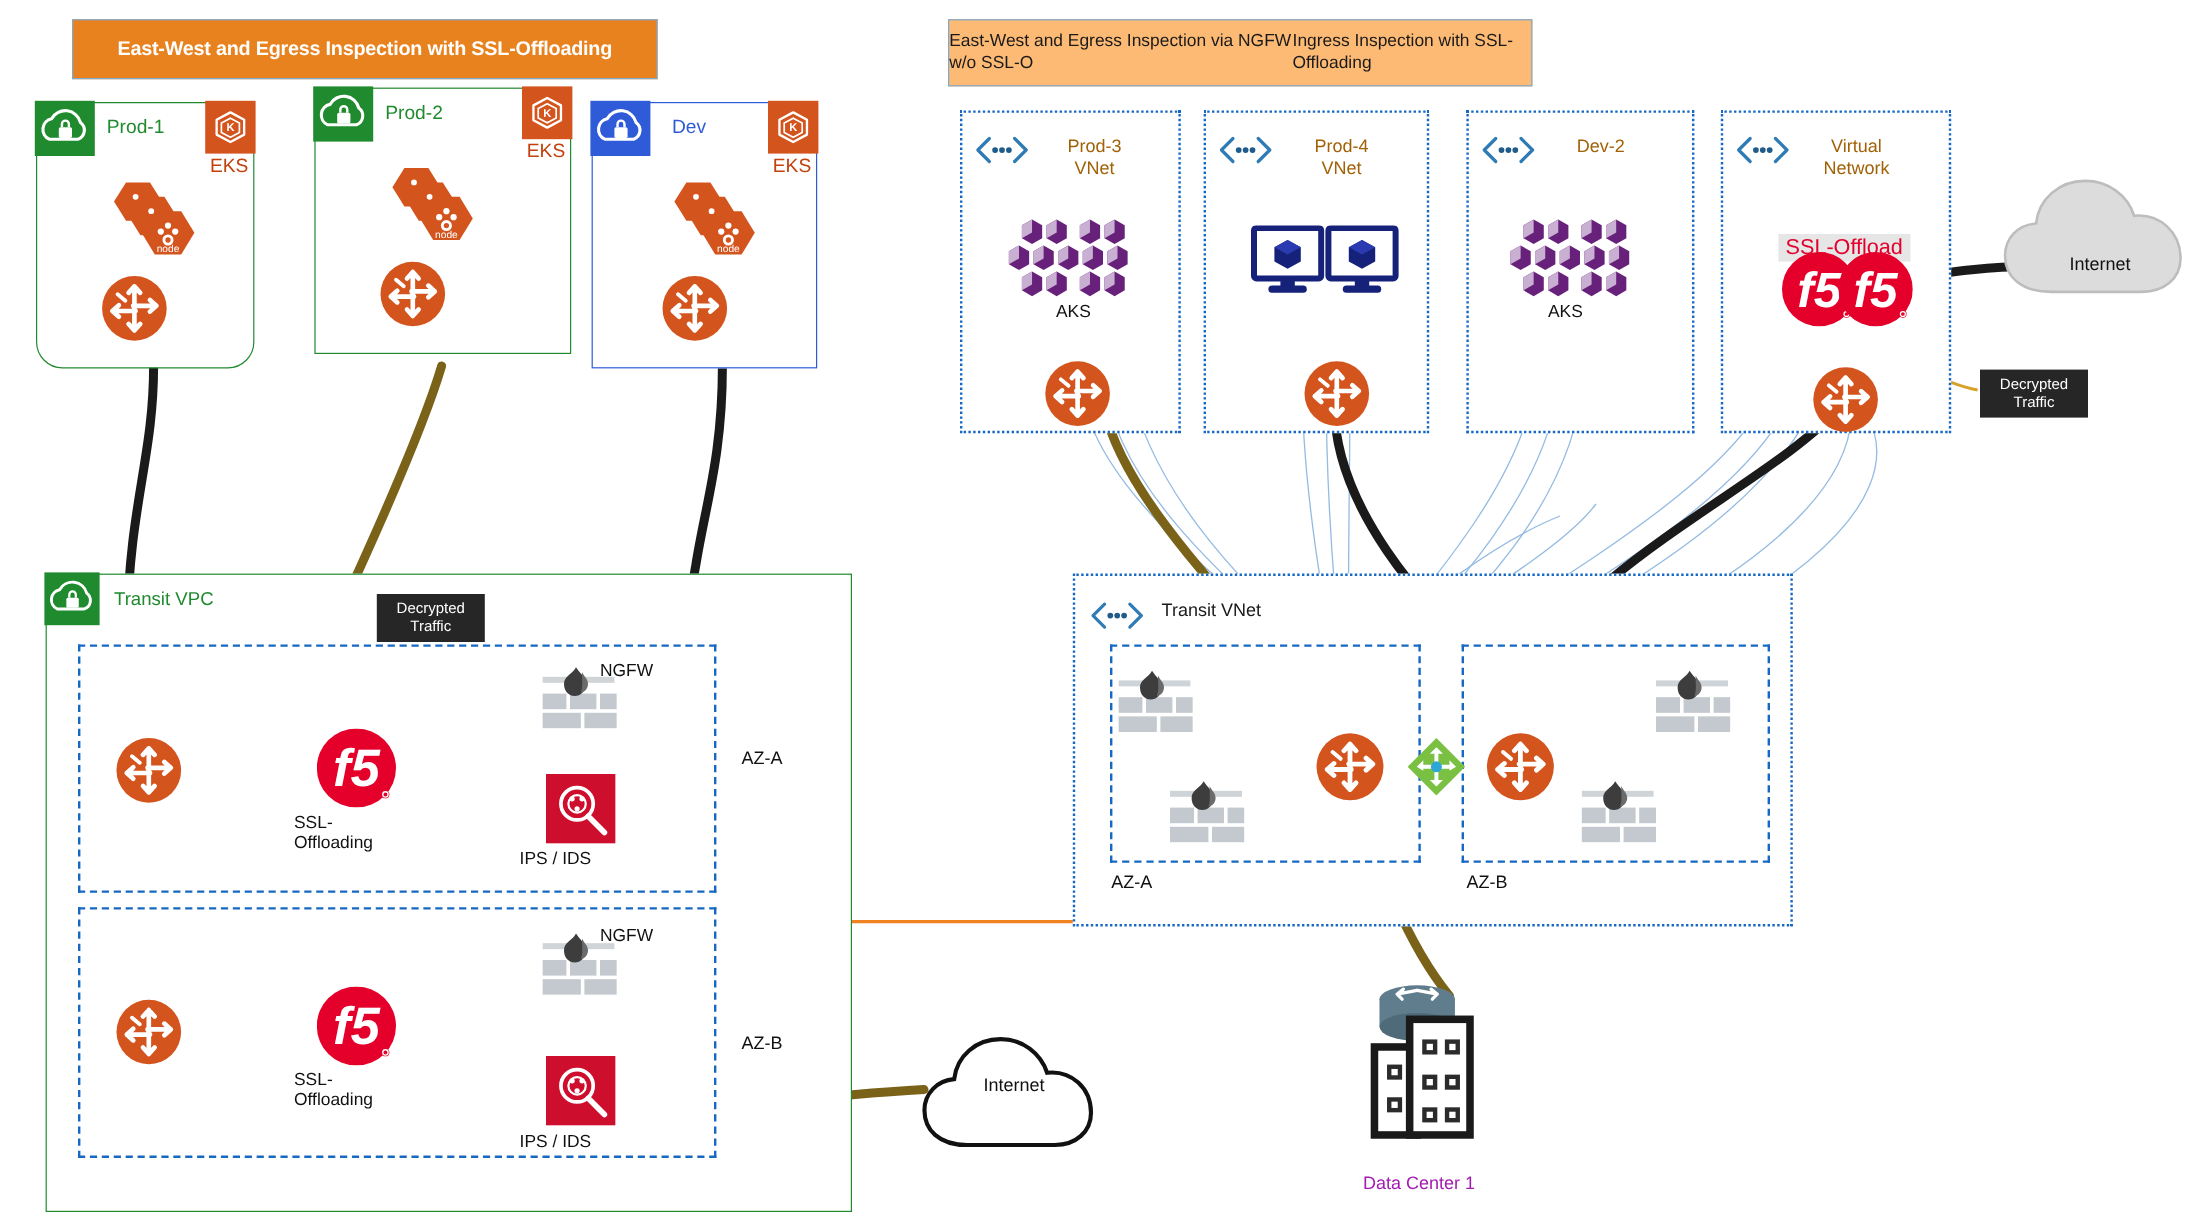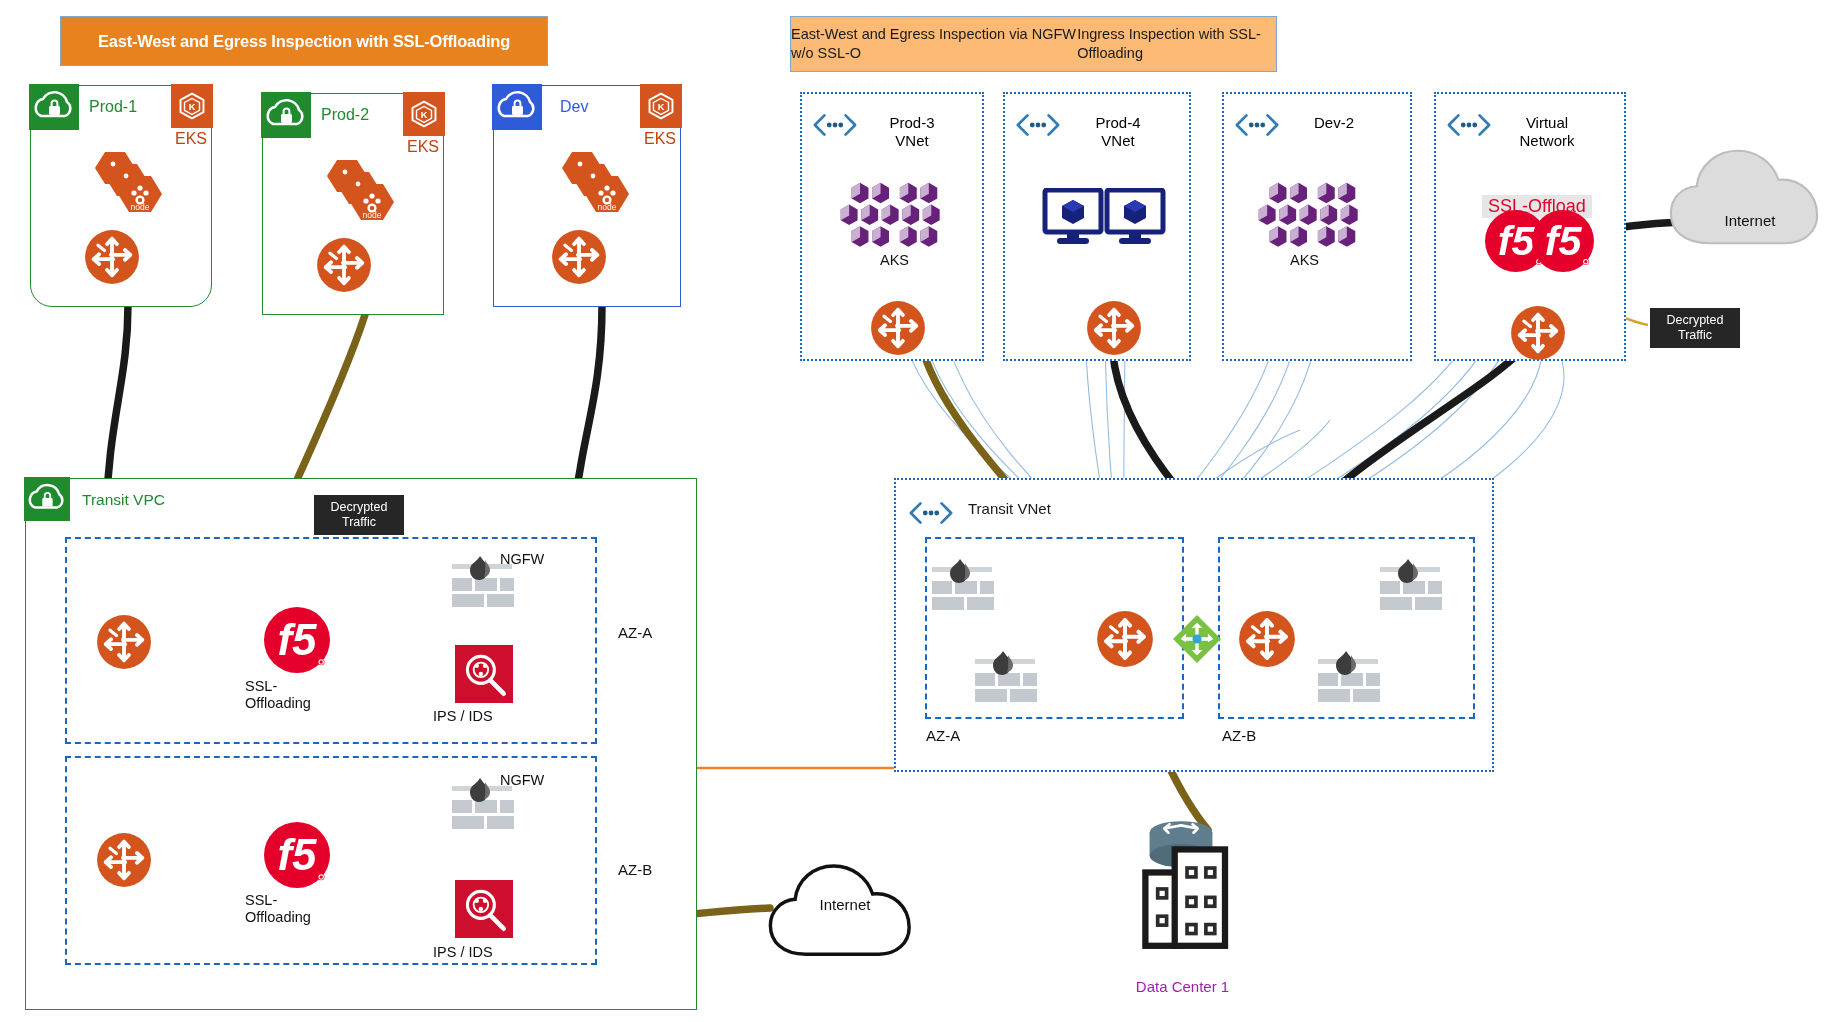--- a/index.html
+++ b/index.html
@@ -41,21 +41,21 @@
   .eks-label{position:absolute;right:4px;top:44px;font-size:16px;color:#c2410c;}
 
   
   .transit-vpc{border:1.6px solid #1F8A2E;background:#fff;}
   .transit-badge{position:absolute;left:-1.6px;top:-1.6px;width:46px;height:44px;
     background:#1F8A2E;display:flex;align-items:center;justify-content:center;}
   .transit-title{position:absolute;left:56px;top:12px;color:#1F8A2E;font-size:15.5px;}
 
   
   .vnet{border:2.4px dotted #1668C3;background:#fff;}
-  .vnet-title{position:absolute;font-size:15px;color:#000000;line-height:18px;text-align:center;}
+  .vnet-title{position:absolute;font-size:15px;color:#a16207;line-height:18px;text-align:center;}
 
   
   .az{border:2.2px dashed #1668C3;}
   .az-label{font-size:15px;color:#111;}
 
   
   .lbl{font-size:14.5px;color:#111;text-align:left;line-height:17px;}
   .callout{
     background:#262626;color:#ffffff;font-size:12.5px;line-height:15px;
     text-align:center;padding:5px 8px;
@@ -385,21 +385,21 @@
   </div>
   <div class="eks-label nosel">EKS</div>
   <svg class="abs" style="left:50px;top:62px;" width="86" height="70" viewBox="0 0 86 70">
       <use href="#ico-eks-node"></use>
     </svg>
   <svg class="abs" style="left:53px;top:143px;" width="56" height="56" viewBox="0 0 52 52">
       <use href="#ico-router"></use>
     </svg>
 </div>
 
-<div class="abs vpc" style="left:262px;top:93px;width:180px;height:220px;">
+<div class="abs vpc" style="left:262px;top:73px;width:180px;height:220px;padding-left:32px;">
   <div class="vpc-badge">
     <svg width="42" height="34" viewBox="0 0 42 34">
         <use href="#ico-secure-cloud"></use>
       </svg>
   </div>
   <div class="vpc-title nosel">Prod-2</div>
   <div class="k8s-badge">
     <svg width="30" height="30" viewBox="0 0 34 32">
         <use href="#ico-k8s"></use>
       </svg>
@@ -427,21 +427,21 @@
   </div>
   <div class="eks-label nosel">EKS</div>
   <svg class="abs" style="left:54px;top:62px;" width="86" height="70" viewBox="0 0 86 70">
       <use href="#ico-eks-node"></use>
     </svg>
   <svg class="abs" style="left:57px;top:143px;" width="56" height="56" viewBox="0 0 52 52">
       <use href="#ico-router"></use>
     </svg>
 </div>
 
-<div class="abs transit-vpc" style="left:25px;top:478px;width:670px;height:530px;">
+<div class="abs transit-vpc" style="left:38px;top:478px;width:670px;height:530px;">
   <div class="transit-badge">
     <svg width="40" height="32" viewBox="0 0 42 34">
         <use href="#ico-secure-cloud"></use>
       </svg>
   </div>
   <div class="transit-title nosel">Transit VPC</div>
 </div>
 
 <div class="abs az" style="left:65px;top:537px;width:528px;height:203px;"></div>
 <div class="abs az-label nosel" style="left:618px;top:624px;">AZ-A</div>

